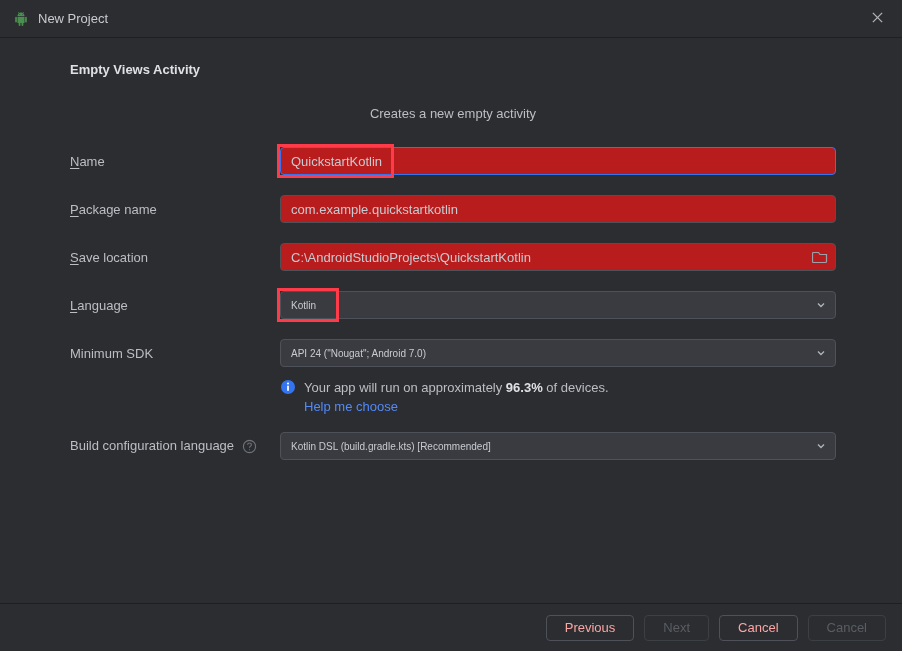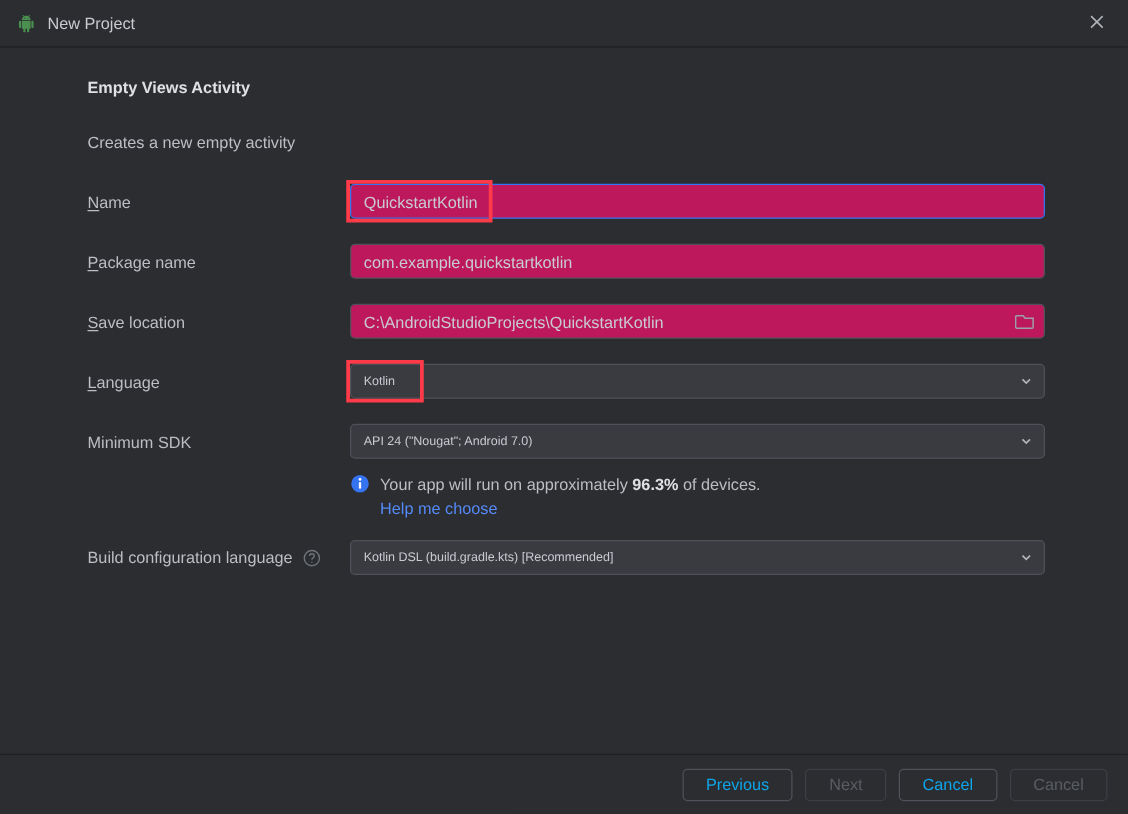--- a/index.html
+++ b/index.html
@@ -15,27 +15,27 @@
   .titlebar {
     display: flex; align-items: center;
     height: 38px; padding: 0 14px;
     border-bottom: 1px solid #1e1f22;
   }
   .android-icon { width: 14px; height: 14px; fill:#4a8f4f; margin-right: 10px;}
   .title { color:#c9cbd1; font-size:13px; }
   .close { margin-left:auto; color:#b0b3b8; font-size:15px; cursor:pointer; padding:4px; line-height:1;}
   .content { padding: 24px 66px 0 70px; }
   .heading { color:#dfe1e5; font-size:13px; font-weight:600; margin-bottom:22px;}
-  .row { display:flex; align-items:center; margin-bottom:20px; min-height:28px;}
+  .row { display:flex; align-items:center; margin-bottom:20px; min-height:28px;justify-content:center;}
   .label-col { width:210px; color:#bcbec4; font-size:13px;}
   .field-col { flex:1; position:relative;}
   .underline-first { text-decoration: underline; text-underline-offset:2px;}
   .input {
     width:100%; height:28px;
-    background:#be185d;
+    background:#b91c1c;
     border:1px solid #4e5157;
     border-radius:4px;
     color:#c9cbd1;
     padding:0 10px;
     font-size:13px;
     font-family:inherit;
     outline:none;
   }
   .input.focused { border:1px solid #3574f0; }
   .select {
@@ -75,21 +75,21 @@
     position:absolute; bottom:0; left:0; right:0;
     height:48px; border-top:1px solid #1e1f22;
     display:flex; align-items:center; justify-content:flex-end;
     padding:0 16px; gap:10px;
   }
   .btn {
     height:26px; padding:0 18px;
     background:#2b2d30;
     border:1px solid #4e5157;
     border-radius:4px;
-    color:#0ea5e9; font-size:13px;
+    color:#fca5a5; font-size:13px;
     cursor:pointer;
     display:flex; align-items:center;
   }
   .btn.disabled { color:#5a5d63; border-color:#3c3f44; cursor:default;}
 </style>
 </head>
 <body>
 
 <div class="titlebar">
   <svg class="android-icon" viewBox="0 0 24 24">

